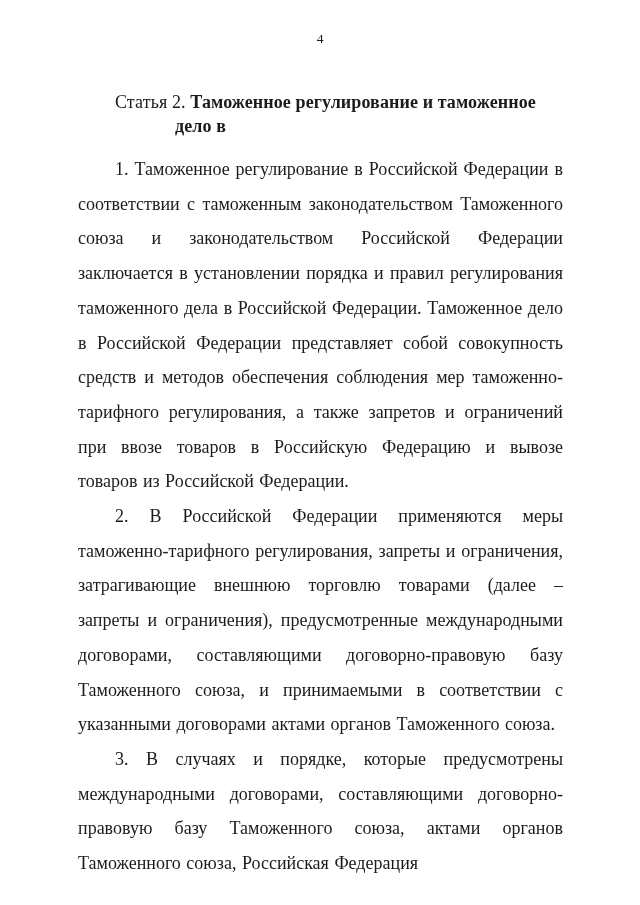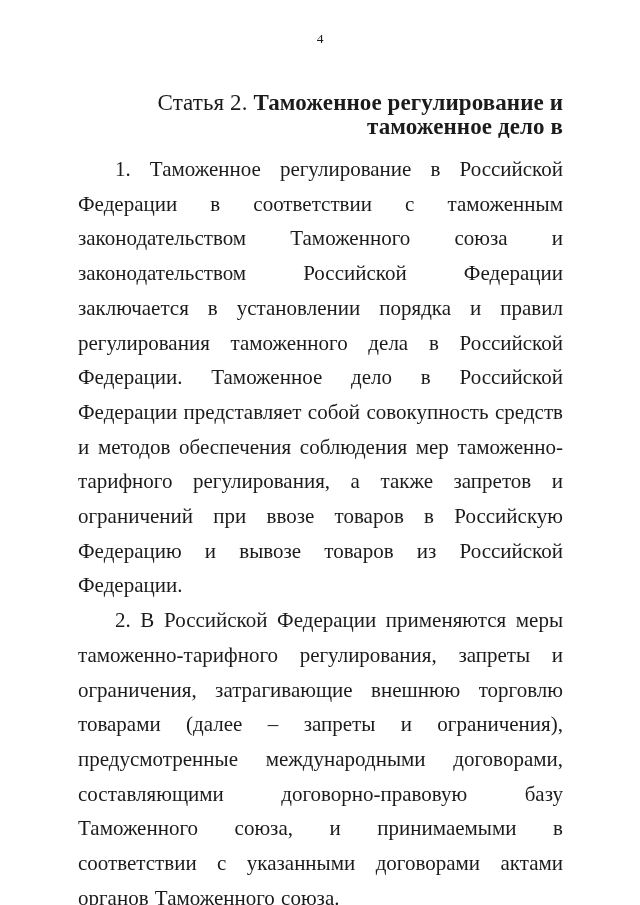--- a/index.html
+++ b/index.html
@@ -21,34 +21,33 @@
     padding-top: 31px;
     text-align: center;
     font-size: 13.5px;
     line-height: 16px;
   }
   .content {
     margin: 0 77px 0 78px; 
   }
   .heading {
     margin: 44px 0 14px 0;
-    font-size: 23px;
+    font-size: 18px;
     font-weight: normal;
     line-height: 23.5px;
     padding-left: 97px;   
     text-indent: -60px;   
     letter-spacing: 0.1px;
-    text-align: right;
   }
   .heading-title {
     font-weight: bold;
   }
   .content p.para {
     margin: 0;
-    font-size: 21px;
+    font-size: 18px;
     line-height: 34.7px;
     text-align: justify;
     text-indent: 37px;
     word-spacing: 1px;
   }
 </style>
 </head>
 <body>
 
 <div class="page">
@@ -56,15 +55,16 @@
   <div class="page-number">4</div>
 
   <div class="content">
 
     <h1 class="heading"><span class="heading-label">Статья 2.</span> <span class="heading-title"><span>Таможенное регулирование и таможенное дело в</span><br></span></h1>
 
     <p class="para">1. Таможенное регулирование в Российской Федерации в соответствии с таможенным законодательством Таможенного союза и законодательством Российской Федерации заключается в установлении порядка и правил регулирования таможенного дела в Российской Федерации. Таможенное дело в Российской Федерации представляет собой совокупность средств и методов обеспечения соблюдения мер таможенно-тарифного регулирования, а также запретов и ограничений при ввозе товаров в Российскую Федерацию и вывозе товаров из Российской Федерации.</p>
 
     <p class="para">2. В Российской Федерации применяются меры таможенно-тарифного регулирования, запреты и ограничения, затрагивающие внешнюю торговлю товарами (далее – запреты и ограничения), предусмотренные международными договорами, составляющими договорно-правовую базу Таможенного союза, и принимаемыми в соответствии с указанными договорами актами органов Таможенного союза.</p>
 
+    <p class="para">3. В случаях и порядке, которые предусмотрены международными договорами, составляющими договорно-правовую базу Таможенного союза, актами органов Таможенного союза, Российская Федерация</p>
 
   </div>
 </div>
 
 </body></html>

